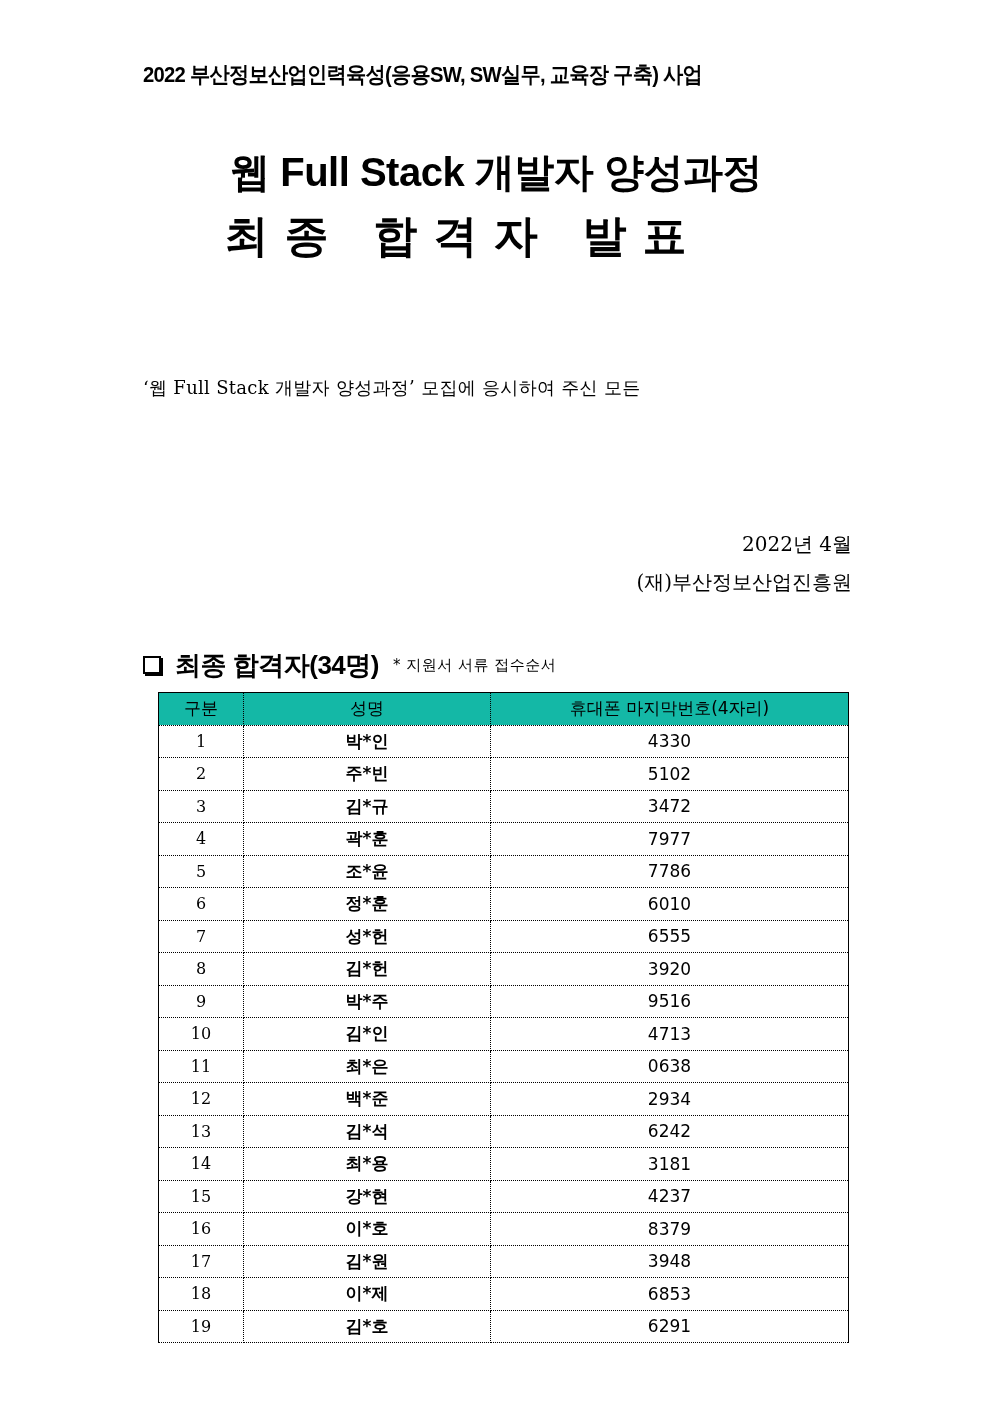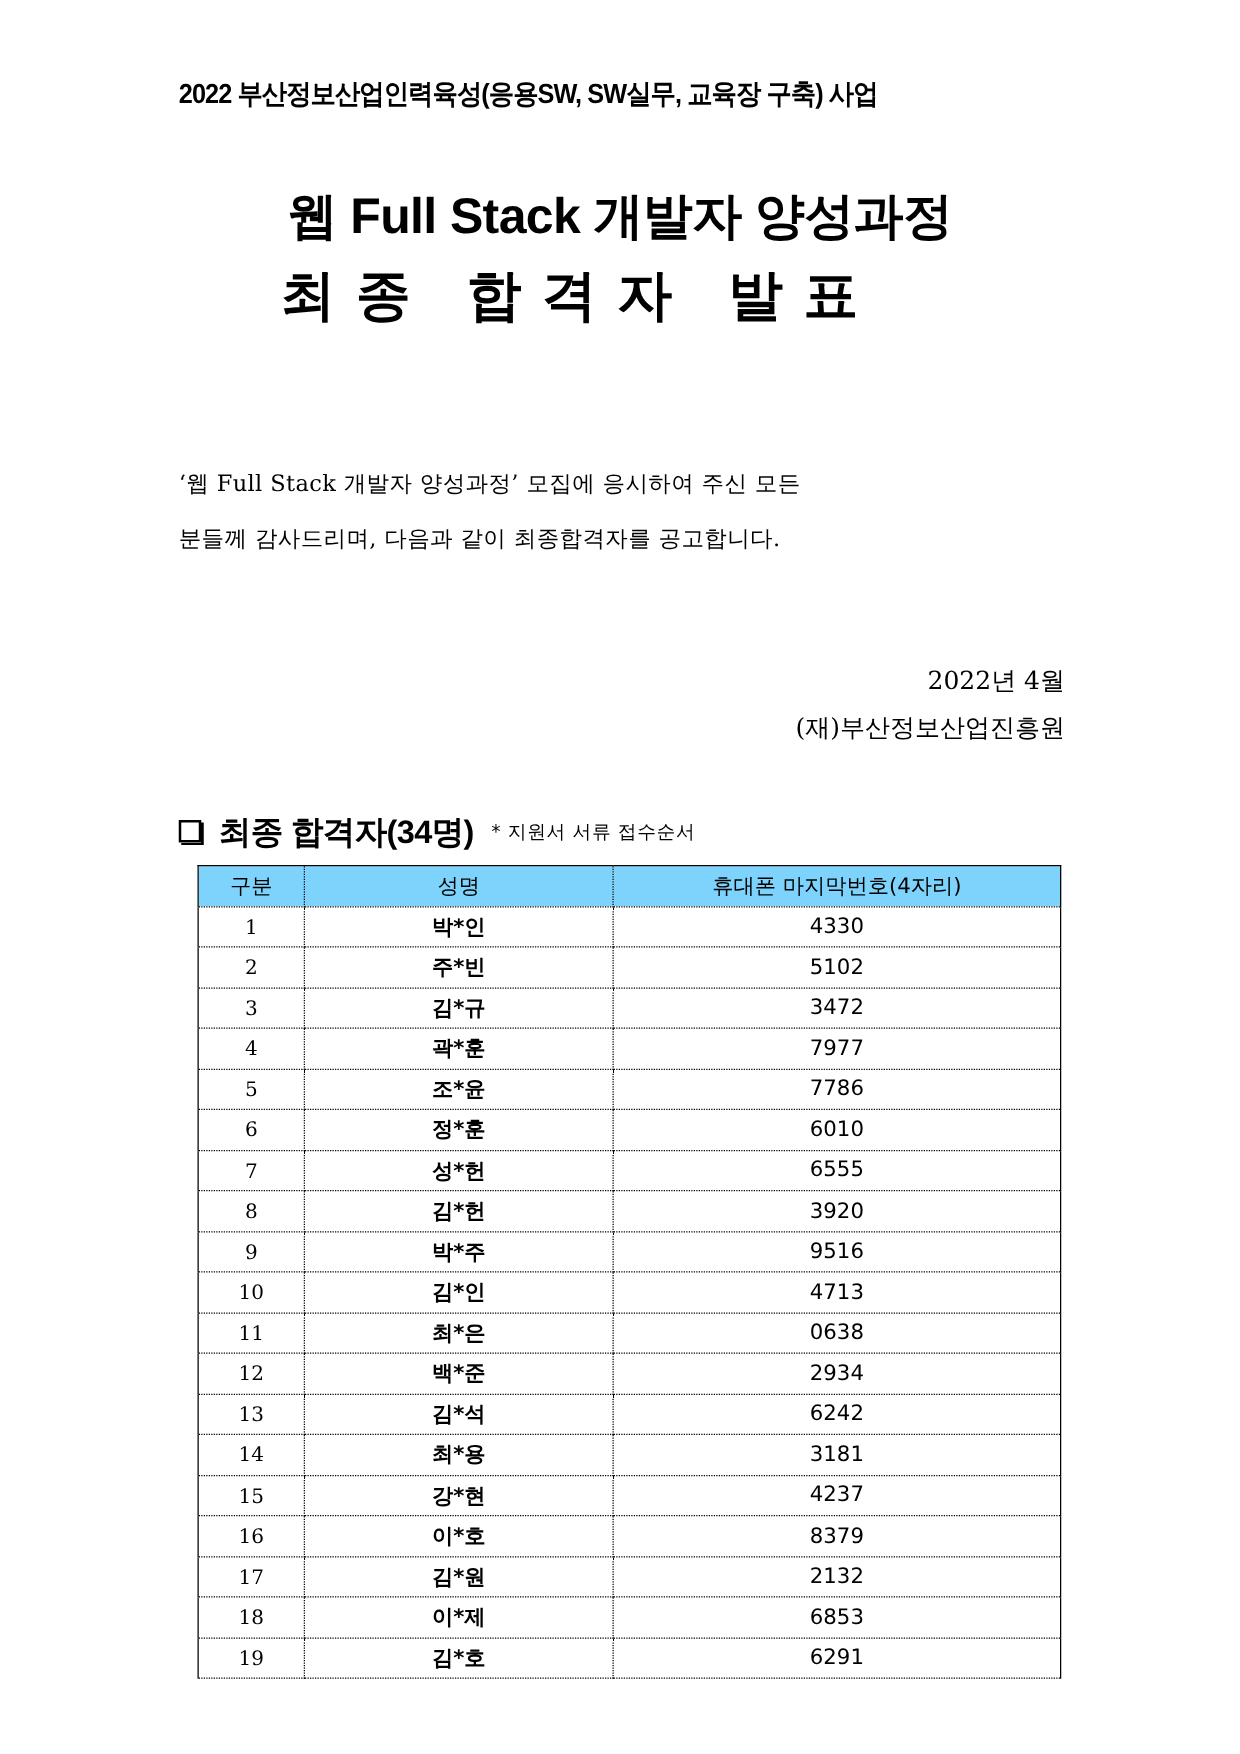--- a/index.html
+++ b/index.html
@@ -112,21 +112,21 @@
     font-family: "DejaVu Sans", "Liberation Sans", sans-serif;
     font-size: 17px;
   }
   table.results th, table.results td {
     height: 31.5px;
     padding: 0;
     text-align: center;
     border: 1px dotted #000;
   }
   table.results th {
-    background: #7dd3fc;
+    background: #14b8a6;
     font-weight: normal;
     font-size: 17px;
     border-top: 1px solid #000;
   }
   table.results tr > *:first-child { border-left: 1px solid #000; }
   table.results tr > *:last-child { border-right: 1px solid #000; }
   table.results td.col-no {
     font-family: "DejaVu Serif", "Liberation Serif", serif;
     font-size: 16px;
   }
@@ -137,21 +137,20 @@
 </head>
 <body>
 
 <div class="program-line">2022 부산정보산업인력육성(응용SW, SW실무, 교육장 구축) 사업</div>
 
 <div class="title1">웹 Full Stack 개발자 양성과정</div>
 <div class="title2">최 종   합 격 자   발 표</div>
 
 <div class="intro">
   <p>‘웹 Full Stack 개발자 양성과정’ 모집에 응시하여 주신 모든</p>
-  <p>분들께 감사드리며, 다음과 같이 최종합격자를 공고합니다.</p>
 </div>
 
 <div class="date-block">
   <div>2022년 4월</div>
   <div>(재)부산정보산업진흥원</div>
 </div>
 
 <div class="section-heading">
   <span class="checkbox-icon"></span>
   <span class="section-title">최종 합격자(34명)</span>
@@ -243,21 +242,21 @@
         <td class="col-phone">4237</td>
       </tr>
       <tr>
         <td class="col-no">16</td>
         <td class="col-name">이*호</td>
         <td class="col-phone">8379</td>
       </tr>
       <tr>
         <td class="col-no">17</td>
         <td class="col-name">김*원</td>
-        <td class="col-phone">2132</td>
+        <td class="col-phone">3948</td>
       </tr>
       <tr>
         <td class="col-no">18</td>
         <td class="col-name">이*제</td>
         <td class="col-phone">6853</td>
       </tr>
       <tr>
         <td class="col-no">19</td>
         <td class="col-name">김*호</td>
         <td class="col-phone">6291</td>

